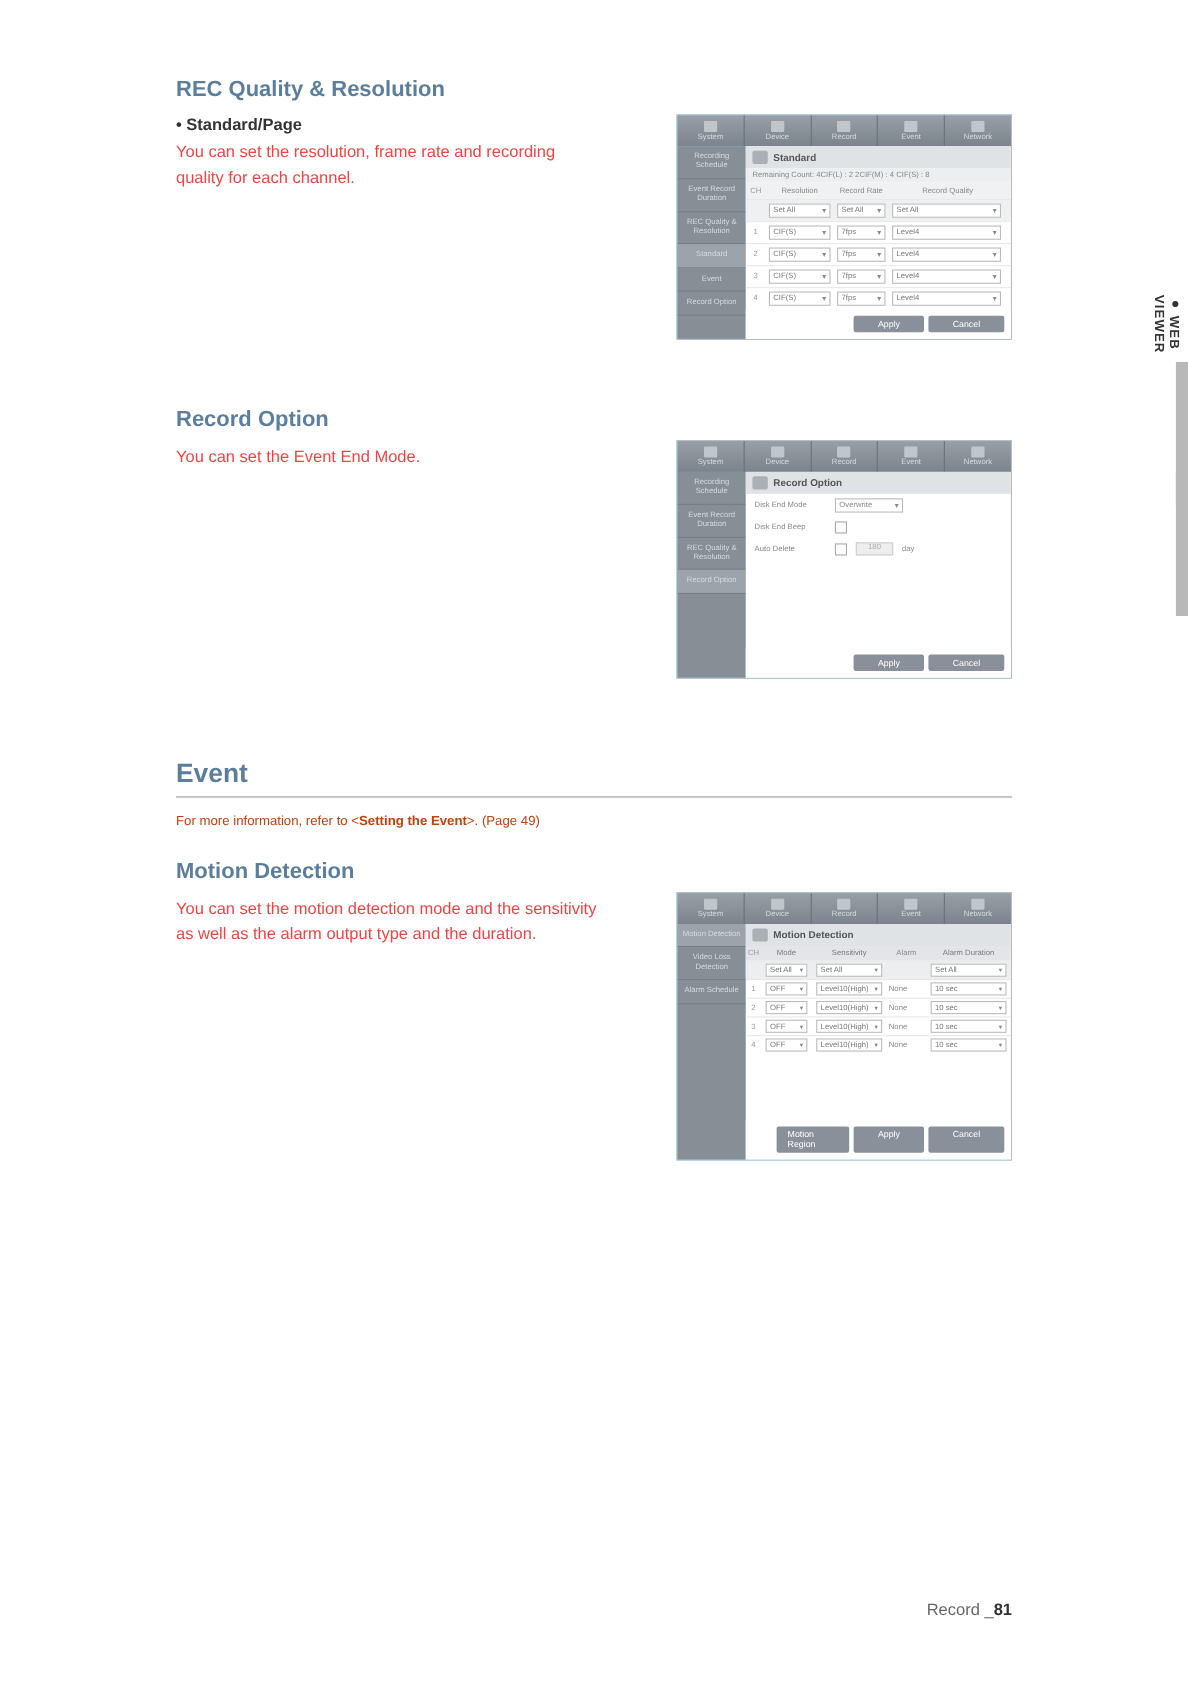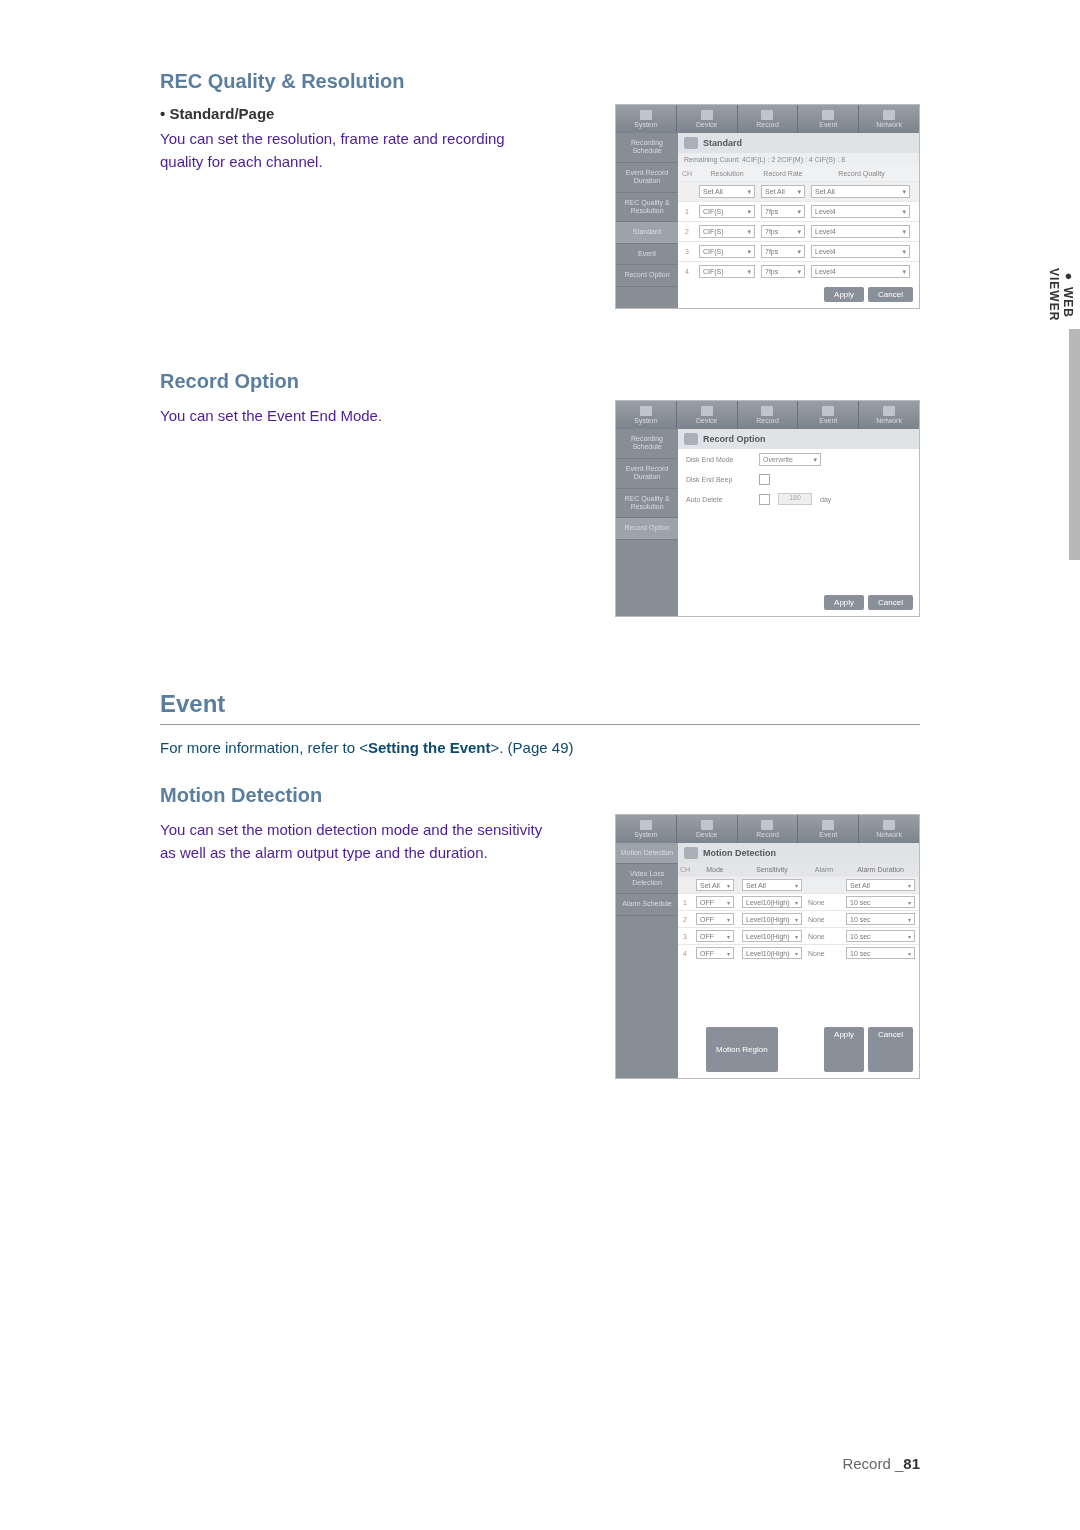--- a/index.html
+++ b/index.html
@@ -30,42 +30,42 @@
     
     .sub-bullet {
       font-size: 15px;
       font-weight: bold;
       color: #333;
       margin-bottom: 6px;
     }
     
     .body-text {
       font-size: 15px;
-      color: #4c1d95;
+      color: #ef4444;
       line-height: 1.5;
       max-width: 390px;
     }
     
     .section-block {
       position: relative;
       margin-bottom: 60px;
     }
     
     .event-heading {
       color: #5b7e9e;
       font-size: 24px;
       font-weight: 600;
       border-bottom: 1px solid #999;
       padding-bottom: 6px;
       margin-bottom: 14px;
     }
     
     .event-intro {
-      font-size: 15px;
-      color: #0c4a6e;
+      font-size: 12px;
+      color: #c2410c;
       margin-bottom: 28px;
     }
     
     .bold-inline {
       font-weight: bold;
     }
     
     
     .panel {
       position: absolute;
@@ -212,21 +212,21 @@
       justify-content: flex-end;
       gap: 4px;
       padding: 6px;
       background: #fff;
     }
     
     .pbtn {
       background: #8a9099;
       color: #fff;
       font-size: 8px;
-      padding: 3px 10px;
+      padding: 3px 22px;
       border-radius: 2px;
     }
     
     
     .ro-row {
       display: flex;
       align-items: center;
       padding: 4px 8px;
       font-size: 7px;
       color: #888;
@@ -305,24 +305,23 @@
     .dd-sm::after {
       content: "▾";
       font-size: 6px;
       color: #888;
     }
     
     .motion-region-btn {
       background: #8a9099;
       color: #fff;
       font-size: 8px;
-      padding: 18px 10px;
+      padding: 3px 10px;
       border-radius: 2px;
       margin-left: 22px;
-      text-align: right;
     }
     
     
     .side-tab-bar {
       position: absolute;
       right: 0;
       top: 260px;
       width: 22px;
     }
     

